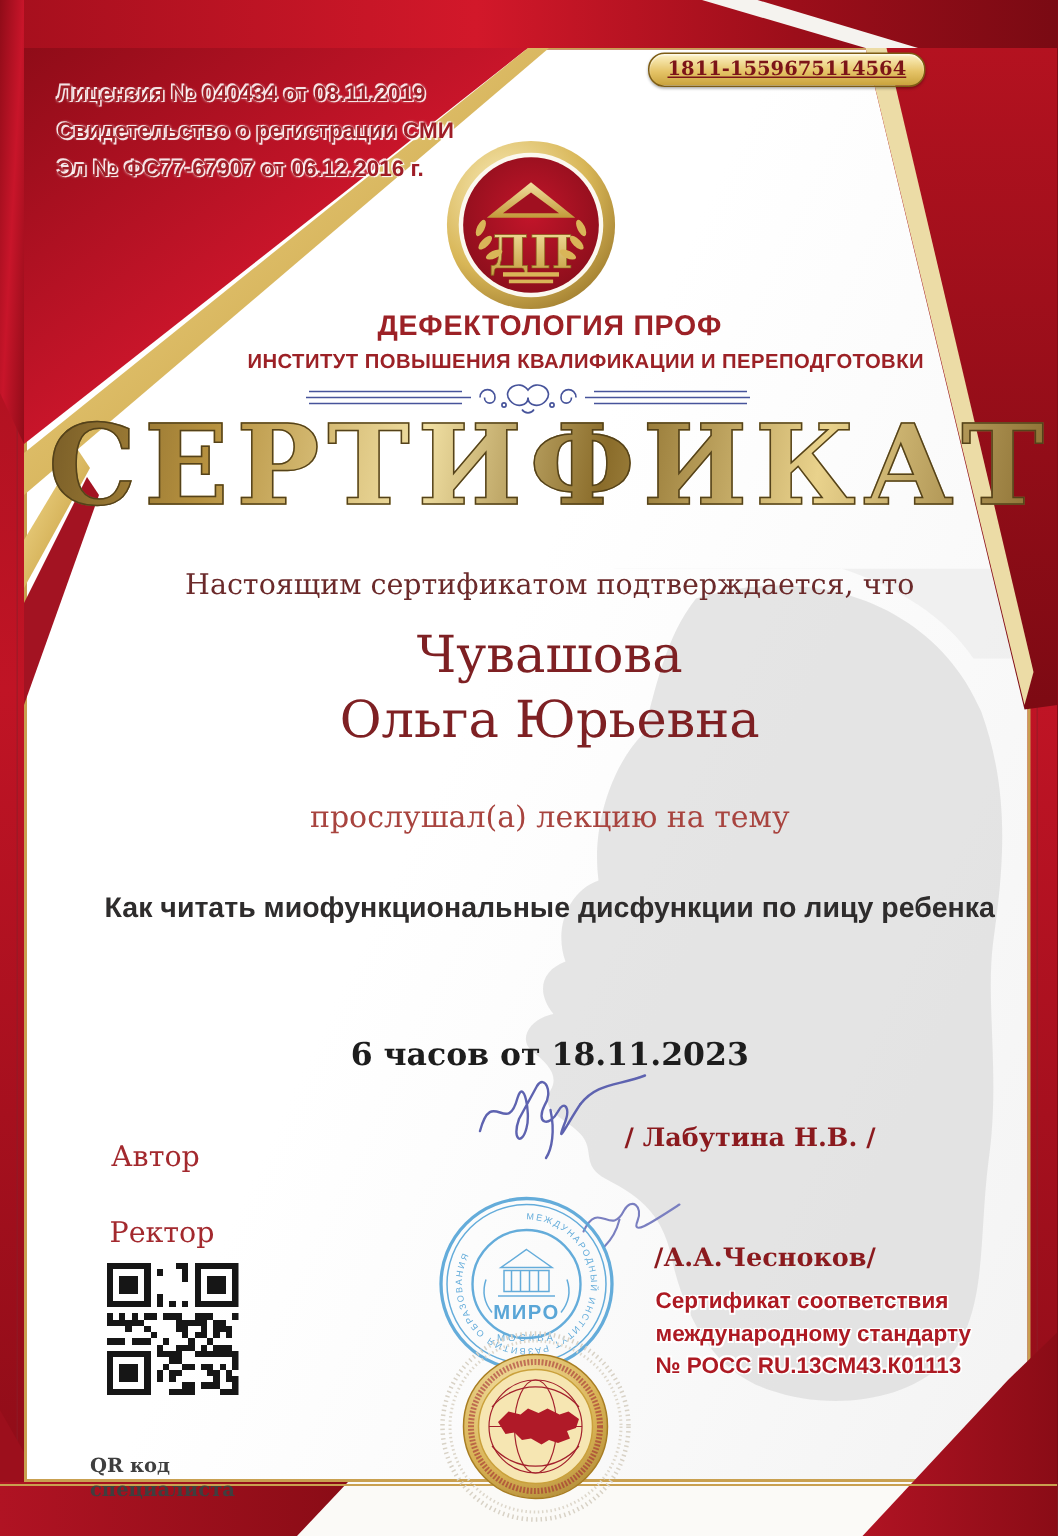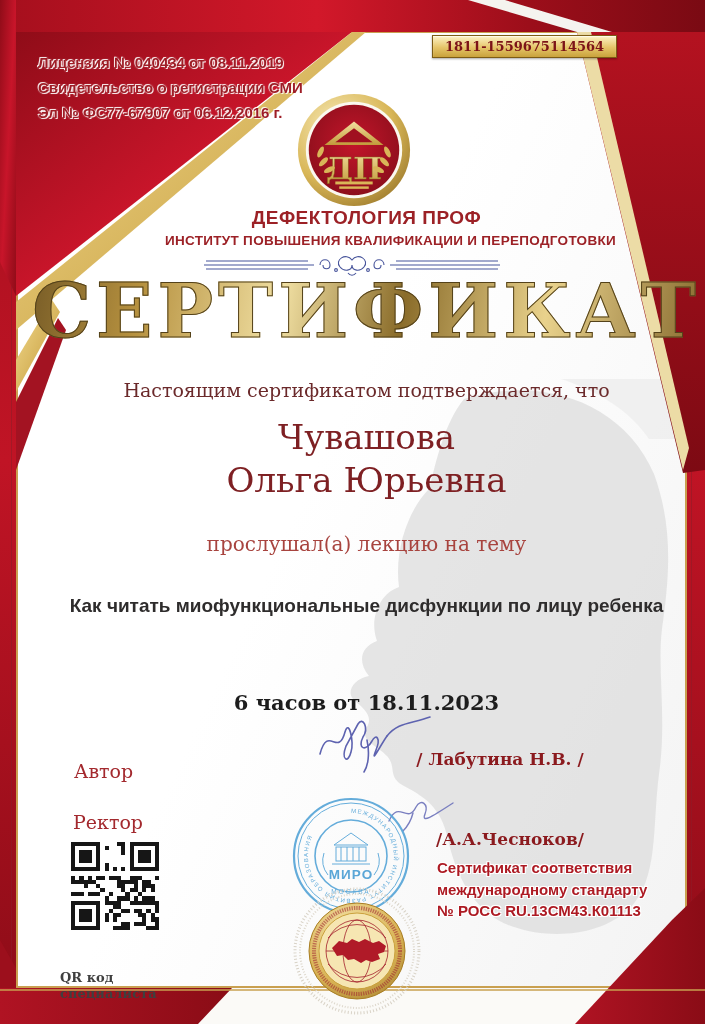--- a/index.html
+++ b/index.html
@@ -13,23 +13,23 @@
         box-sizing:border-box;overflow:hidden;z-index:1;}
   .wm{position:absolute;right:-14px;top:346px;width:430px;height:580px;z-index:0;}
   .deco{position:absolute;left:0;top:0;width:705px;height:1024px;z-index:2;pointer-events:none;}
   .content{position:absolute;left:0;top:0;width:705px;height:1024px;z-index:3;}
   .abs{position:absolute;}
   .ctr{left:14px;width:705px;text-align:center;}
 
   .license{left:38px;top:50px;font:700 15px/25px "Liberation Sans",sans-serif;color:#9e1d26;
            text-shadow:0 0 2px #fff,1px 1px 0 rgba(255,255,255,.85),-1px -1px 0 rgba(255,255,255,.85);}
   .serial{left:432px;top:35px;background:linear-gradient(#fdf3c6,#e5c468 55%,#c9a23c);
-          border:1px solid #7d5c14;border-radius:0;padding:2px 12px;
+          border:1px solid #7d5c14;border-radius:11px;padding:2px 12px;
           font:700 13px/17px "DejaVu Serif",serif;color:#7c1418;
-          box-shadow:0 1px 2px rgba(0,0,0,.35), inset 0 1px 1px rgba(255,255,255,.7);}
+          box-shadow:0 1px 2px rgba(0,0,0,.35), inset 0 1px 1px rgba(255,255,255,.7);text-decoration:underline;}
   .logo{left:295px;top:91px;width:118px;height:118px;}
   .org-name{top:206px;font:700 19px/24px "Liberation Sans",sans-serif;color:#9c2126;letter-spacing:.5px;}
   .org-sub{top:232px;font:700 13.5px/18px "Liberation Sans",sans-serif;color:#9c2126;letter-spacing:.3px;margin-left:24px;}
   .orn{left:202px;top:252px;width:300px;height:26px;}
   .title{top:274px;font:700 74px/1 "DejaVu Serif",serif;letter-spacing:5px;
          background:linear-gradient(100deg,#6e5423 0%,#b6913f 18%,#f0dfa2 38%,#8a6c2a 55%,#e9d28c 75%,#7c5f24 100%);
          -webkit-background-clip:text;background-clip:text;color:transparent;
          -webkit-text-stroke:1px #54421a;}
   .statement{top:378px;font:400 19px/24px "DejaVu Serif",serif;color:#6b2a2b;}
   .name1{top:420px;font:400 34px/1 "DejaVu Serif",serif;color:#7e2023;}

